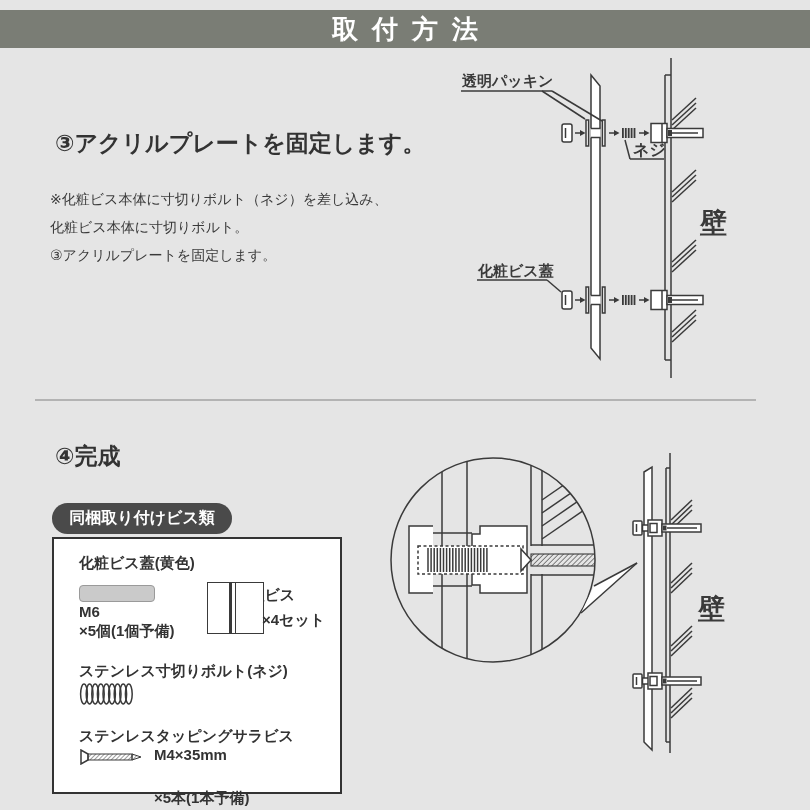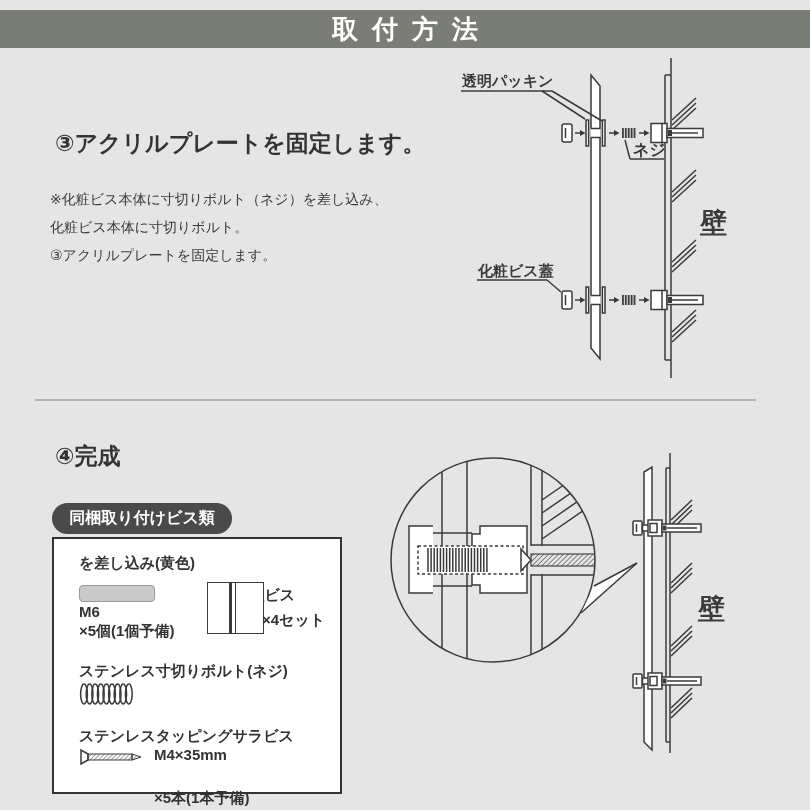--- a/index.html
+++ b/index.html
@@ -148,21 +148,21 @@
     </g>
     <text x="260" y="177" font-size="27">壁</text>
   </svg>
 
   <div class="abs" id="divider"></div>
 
   <div class="abs" id="step4-title">④完成</div>
 
   <div class="abs" id="parts-badge">同梱取り付けビス類</div>
   <div class="abs" id="parts-box">
-    <div class="part-label" style="left:25px;top:15px;">を差し込み(黄色)</div>
+    <div class="part-label" style="left:25px;top:15px;">化粧ビス蓋(黄色)</div>
     <div id="plug-illus"></div>
     <div class="part-label" style="left:25px;top:64px;">M6</div>
     <div class="part-label" style="left:25px;top:83px;">×5個(1個予備)</div>
 
     <div class="part-label" style="left:153px;top:15px;margin-top:32px;">19φ化粧ビス</div>
     <div id="screw19-illus">
       <div id="screw19-bar1"></div>
       <div id="screw19-bar2"></div>
     </div>
     <div class="part-label" style="left:208px;top:72px;">×4セット</div>

